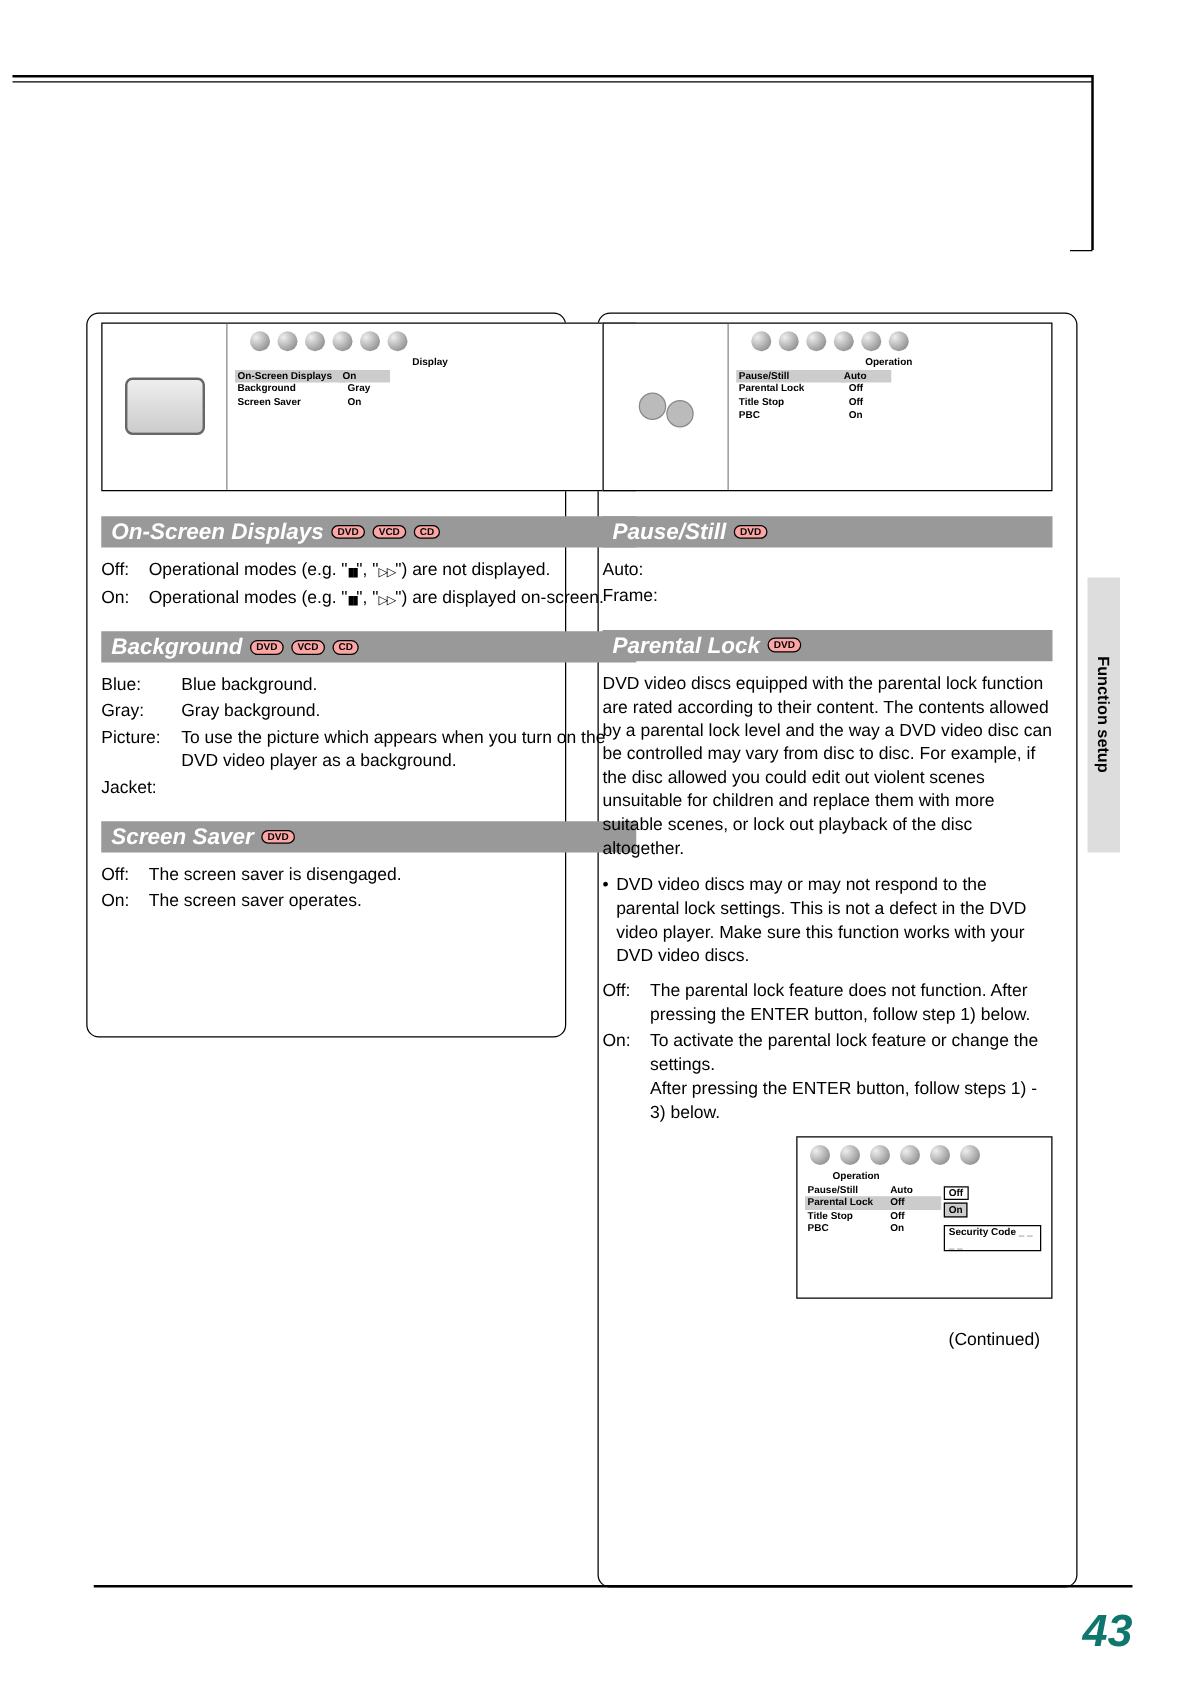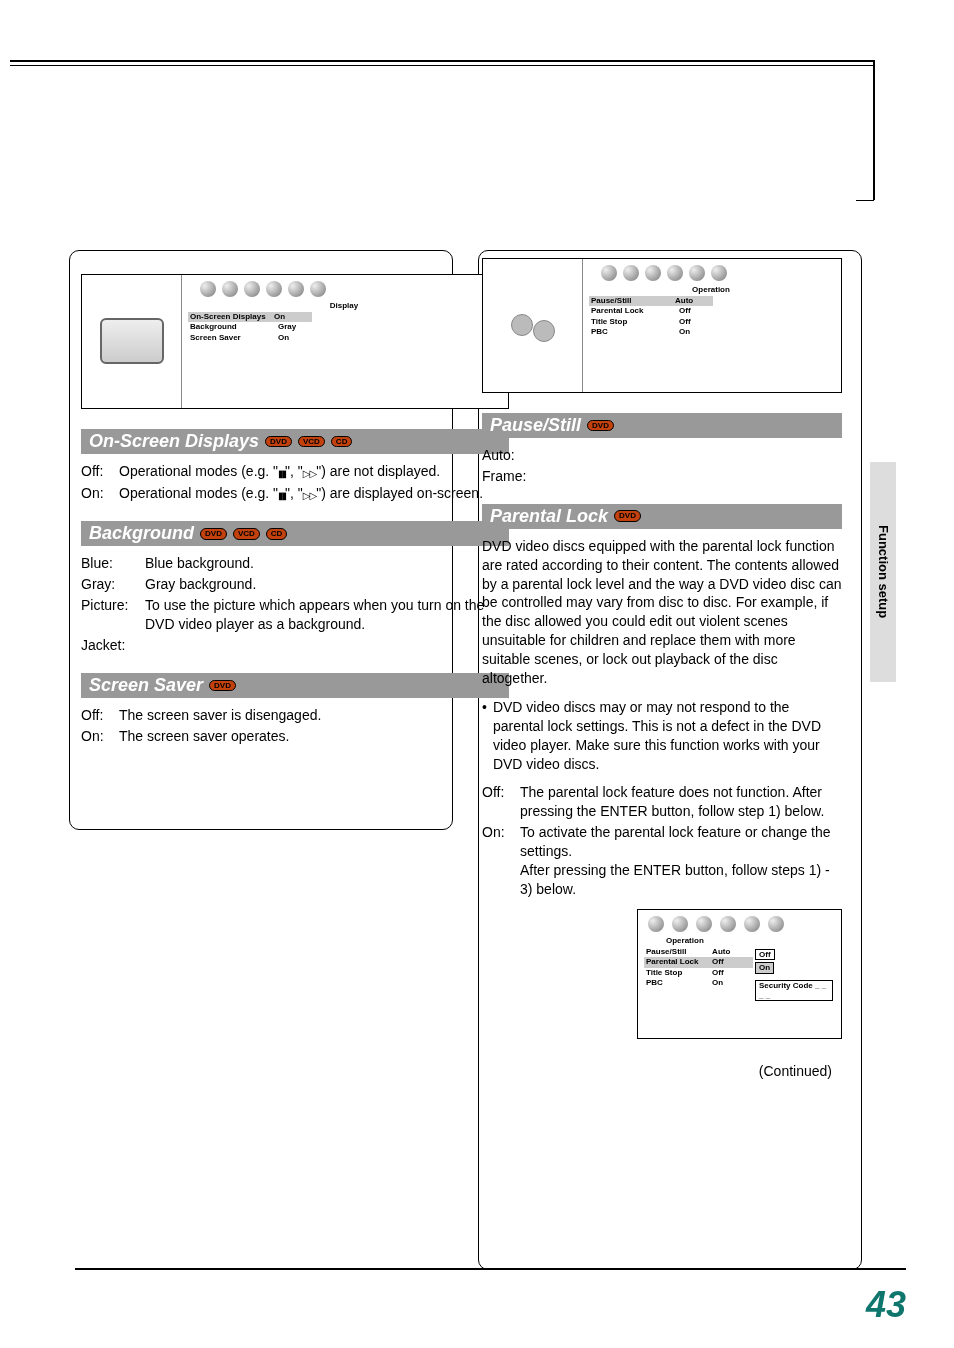--- a/index.html
+++ b/index.html
@@ -5,34 +5,34 @@
   * { margin: 0; padding: 0; box-sizing: border-box; }
   body { font-family: Arial, Helvetica, sans-serif; font-size: 14px; background: #fff; color: #000; width: 954px; height: 1348px; position: relative; }
   .page { position: absolute; top: 0; left: 0; width: 954px; height: 1348px; }
   .border-line { position: absolute; left: 10px; top: 60px; right: 80px; height: 6px; border-top: 2px solid #000; border-bottom: 1px solid #000; }
   .border-line::after { content: ""; position: absolute; right: -1px; top: -2px; width: 2px; height: 140px; background: #000; }
   .border-line::before { content:""; position:absolute; right: 0; top:138px; width: 18px; height: 1px; background:#000; }
   .content-frame { position: absolute; border: 1px solid #000; border-radius: 10px; }
   .frame-left { left: 69px; top: 250px; width: 384px; height: 580px; }
   .frame-right { left: 478px; top: 250px; width: 384px; height: 1020px; }
   .col { padding: 8px 12px 12px 12px; }
-  .col-left { position: absolute; left: 69px; top: 266px; width: 452px; }
+  .col-left { position: absolute; left: 69px; top: 250px; width: 452px; }
   .col-right { position: absolute; left: 470px; top: 250px; width: 384px; }
   .settings-box { border: 1px solid #000; background: #fff; display: flex; height: 135px; margin-bottom: 20px; }
   .settings-icon { width: 100px; border-right: 1px solid #888; display: flex; align-items: center; justify-content: center; }
   .settings-menu { flex: 1; padding: 6px 10px 6px 8px; position: relative; font-size: 8px; font-weight: bold; }
   .icon-row { display: flex; gap: 6px; margin-bottom: 4px; justify-content: flex-start; padding-left: 10px; }
   .icon-circ { width: 16px; height: 16px; border-radius: 50%; background: radial-gradient(circle at 30% 30%, #eee, #777); }
   .menu-title { text-align: center; font-weight: bold; font-size: 8px; margin-bottom: 2px; }
   .menu-row { display: flex; font-size: 8px; font-weight: bold; line-height: 1.3; }
   .menu-label { width: 88px; }
   .menu-val { width: 40px; }
   .hl { background: #ccc; padding: 0 2px; margin: 0 -2px; }
   .section-header { background: #999; color: #fff; font-weight: bold; font-style: italic; font-size: 18px; padding: 2px 8px; margin: 0 0 8px 0; display: flex; align-items: center; gap: 6px; }
-  .badge { font-size: 8px; font-weight: bold; font-style: normal; color: #000; background: #c2410c; border: 1px solid #000; border-radius: 9px; padding: 0 4px; line-height: 1.2; display: inline-block; }
+  .badge { font-size: 8px; font-weight: bold; font-style: normal; color: #000; background: #fca5a5; border: 1px solid #000; border-radius: 9px; padding: 0 4px; line-height: 1.2; display: inline-block; }
   .section-body { padding: 0 0 16px 0; font-size: 14px; }
   .row { display: flex; margin-bottom: 2px; line-height: 1.35; }
   .row .k { flex-shrink: 0; }
   .row .v { }
   .w30 { width: 38px; }
   .w55 { width: 60px; }
   .w60 { width: 64px; }
   .bullet { display: flex; gap: 6px; font-size: 14px; line-height: 1.35; margin-bottom: 10px; }
   .bullet .dot { flex-shrink: 0; }
   .para { font-size: 14px; line-height: 1.35; margin-bottom: 10px; }

